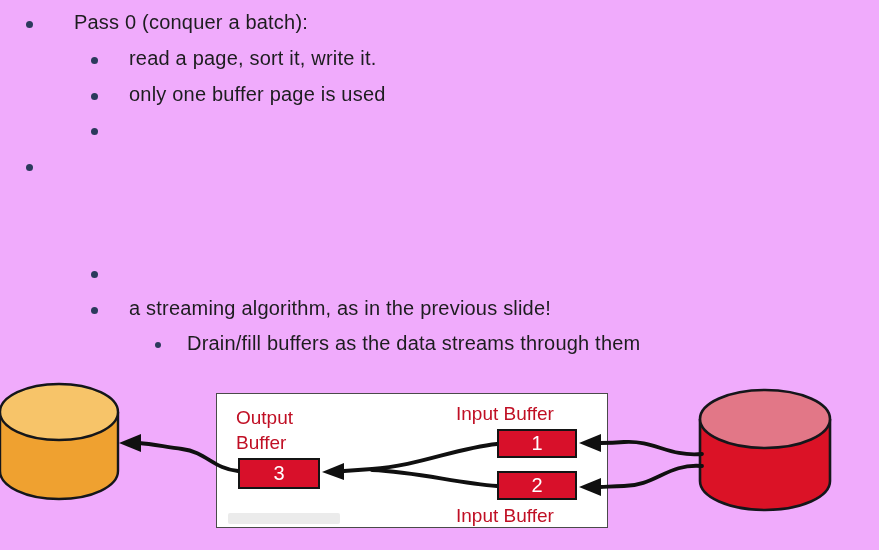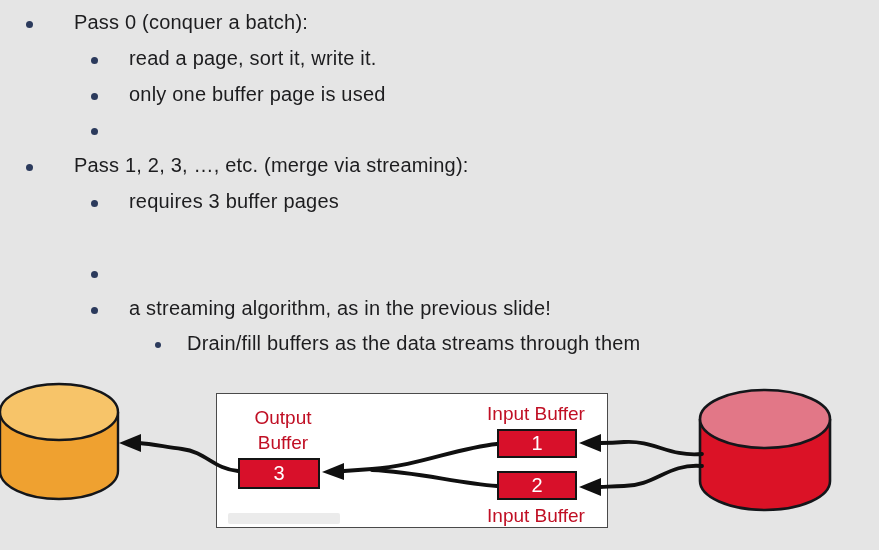--- a/index.html
+++ b/index.html
@@ -1,17 +1,17 @@
 <!DOCTYPE html>
 <html><head>
 <meta charset="utf-8">
 <style>
   html,body{margin:0;padding:0;background:#ffffff;}
   .stage{
-    position:relative;width:879px;height:550px;overflow:hidden;background:#e5e5e5;
+    position:relative;width:879px;height:550px;overflow:hidden;background:#f0abfc;
     font-family:"Liberation Sans","DejaVu Sans",sans-serif;
   }
   
   .line{position:absolute;left:0;width:879px;height:36px;color:#1d1d1f;font-size:20px;}
   .dot{position:absolute;top:15px;width:7px;height:7px;border-radius:50%;background:#2b3a5c;}
   .txt{position:absolute;top:5px;white-space:nowrap;letter-spacing:0.2px;}
   .lvl1 .dot{left:26px}   .lvl1 .txt{left:74px}
   .lvl2 .dot{left:91px}   .lvl2 .txt{left:129px}
   .lvl3 .dot{left:155px;width:6px;height:6px}  .lvl3 .txt{left:187px}
   
@@ -27,21 +27,21 @@
   .bufbox{
     position:absolute;z-index:4;background:#d8102a;border:2px solid #141414;
     color:#ffffff;font-size:20px;display:flex;align-items:center;justify-content:center;
     box-sizing:border-box;
   }
   .box1{left:497px;top:429px;width:80px;height:29px;}
   .box2{left:497px;top:471px;width:80px;height:29px;}
   .box3{left:238px;top:458px;width:82px;height:31px;}
   .redlabel{
     position:absolute;z-index:5;color:#c00f24;font-size:19px;line-height:25px;
-    text-align:center;white-space:pre-line;
+    text-align:left;white-space:pre-line;
   }
   .out-label{left:236px;top:405px;width:94px;}
   .in-label-top{left:456px;top:401px;width:160px;}
   .in-label-bottom{left:456px;top:503px;width:160px;}
 </style>
 </head>
 <body>
 
 <div class="stage">
 
@@ -55,25 +55,20 @@
     </div>
   <div class="line lvl2" style="top:78px">
       <span class="dot"></span>
       <span class="txt">only one buffer page is used</span>
     </div>
   <div class="line lvl2" style="top:113px">
       <span class="dot"></span>
     </div>
   <div class="line lvl1" style="top:149px">
       <span class="dot"></span>
-      <span class="txt">Pass 1, 2, 3, …, etc. (merge via streaming):</span>
-    </div>
-  <div class="line lvl2" style="top:185px">
-      <span class="dot"></span>
-      <span class="txt">requires 3 buffer pages</span>
     </div>
   <div class="line lvl2" style="top:256px">
       <span class="dot"></span>
     </div>
   <div class="line lvl3" style="top:327px">
       <span class="dot"></span>
       <span class="txt">Drain/fill buffers as the data streams through them</span>
     </div>
   <div class="line lvl2" style="top:292px">
       <span class="dot"></span>

